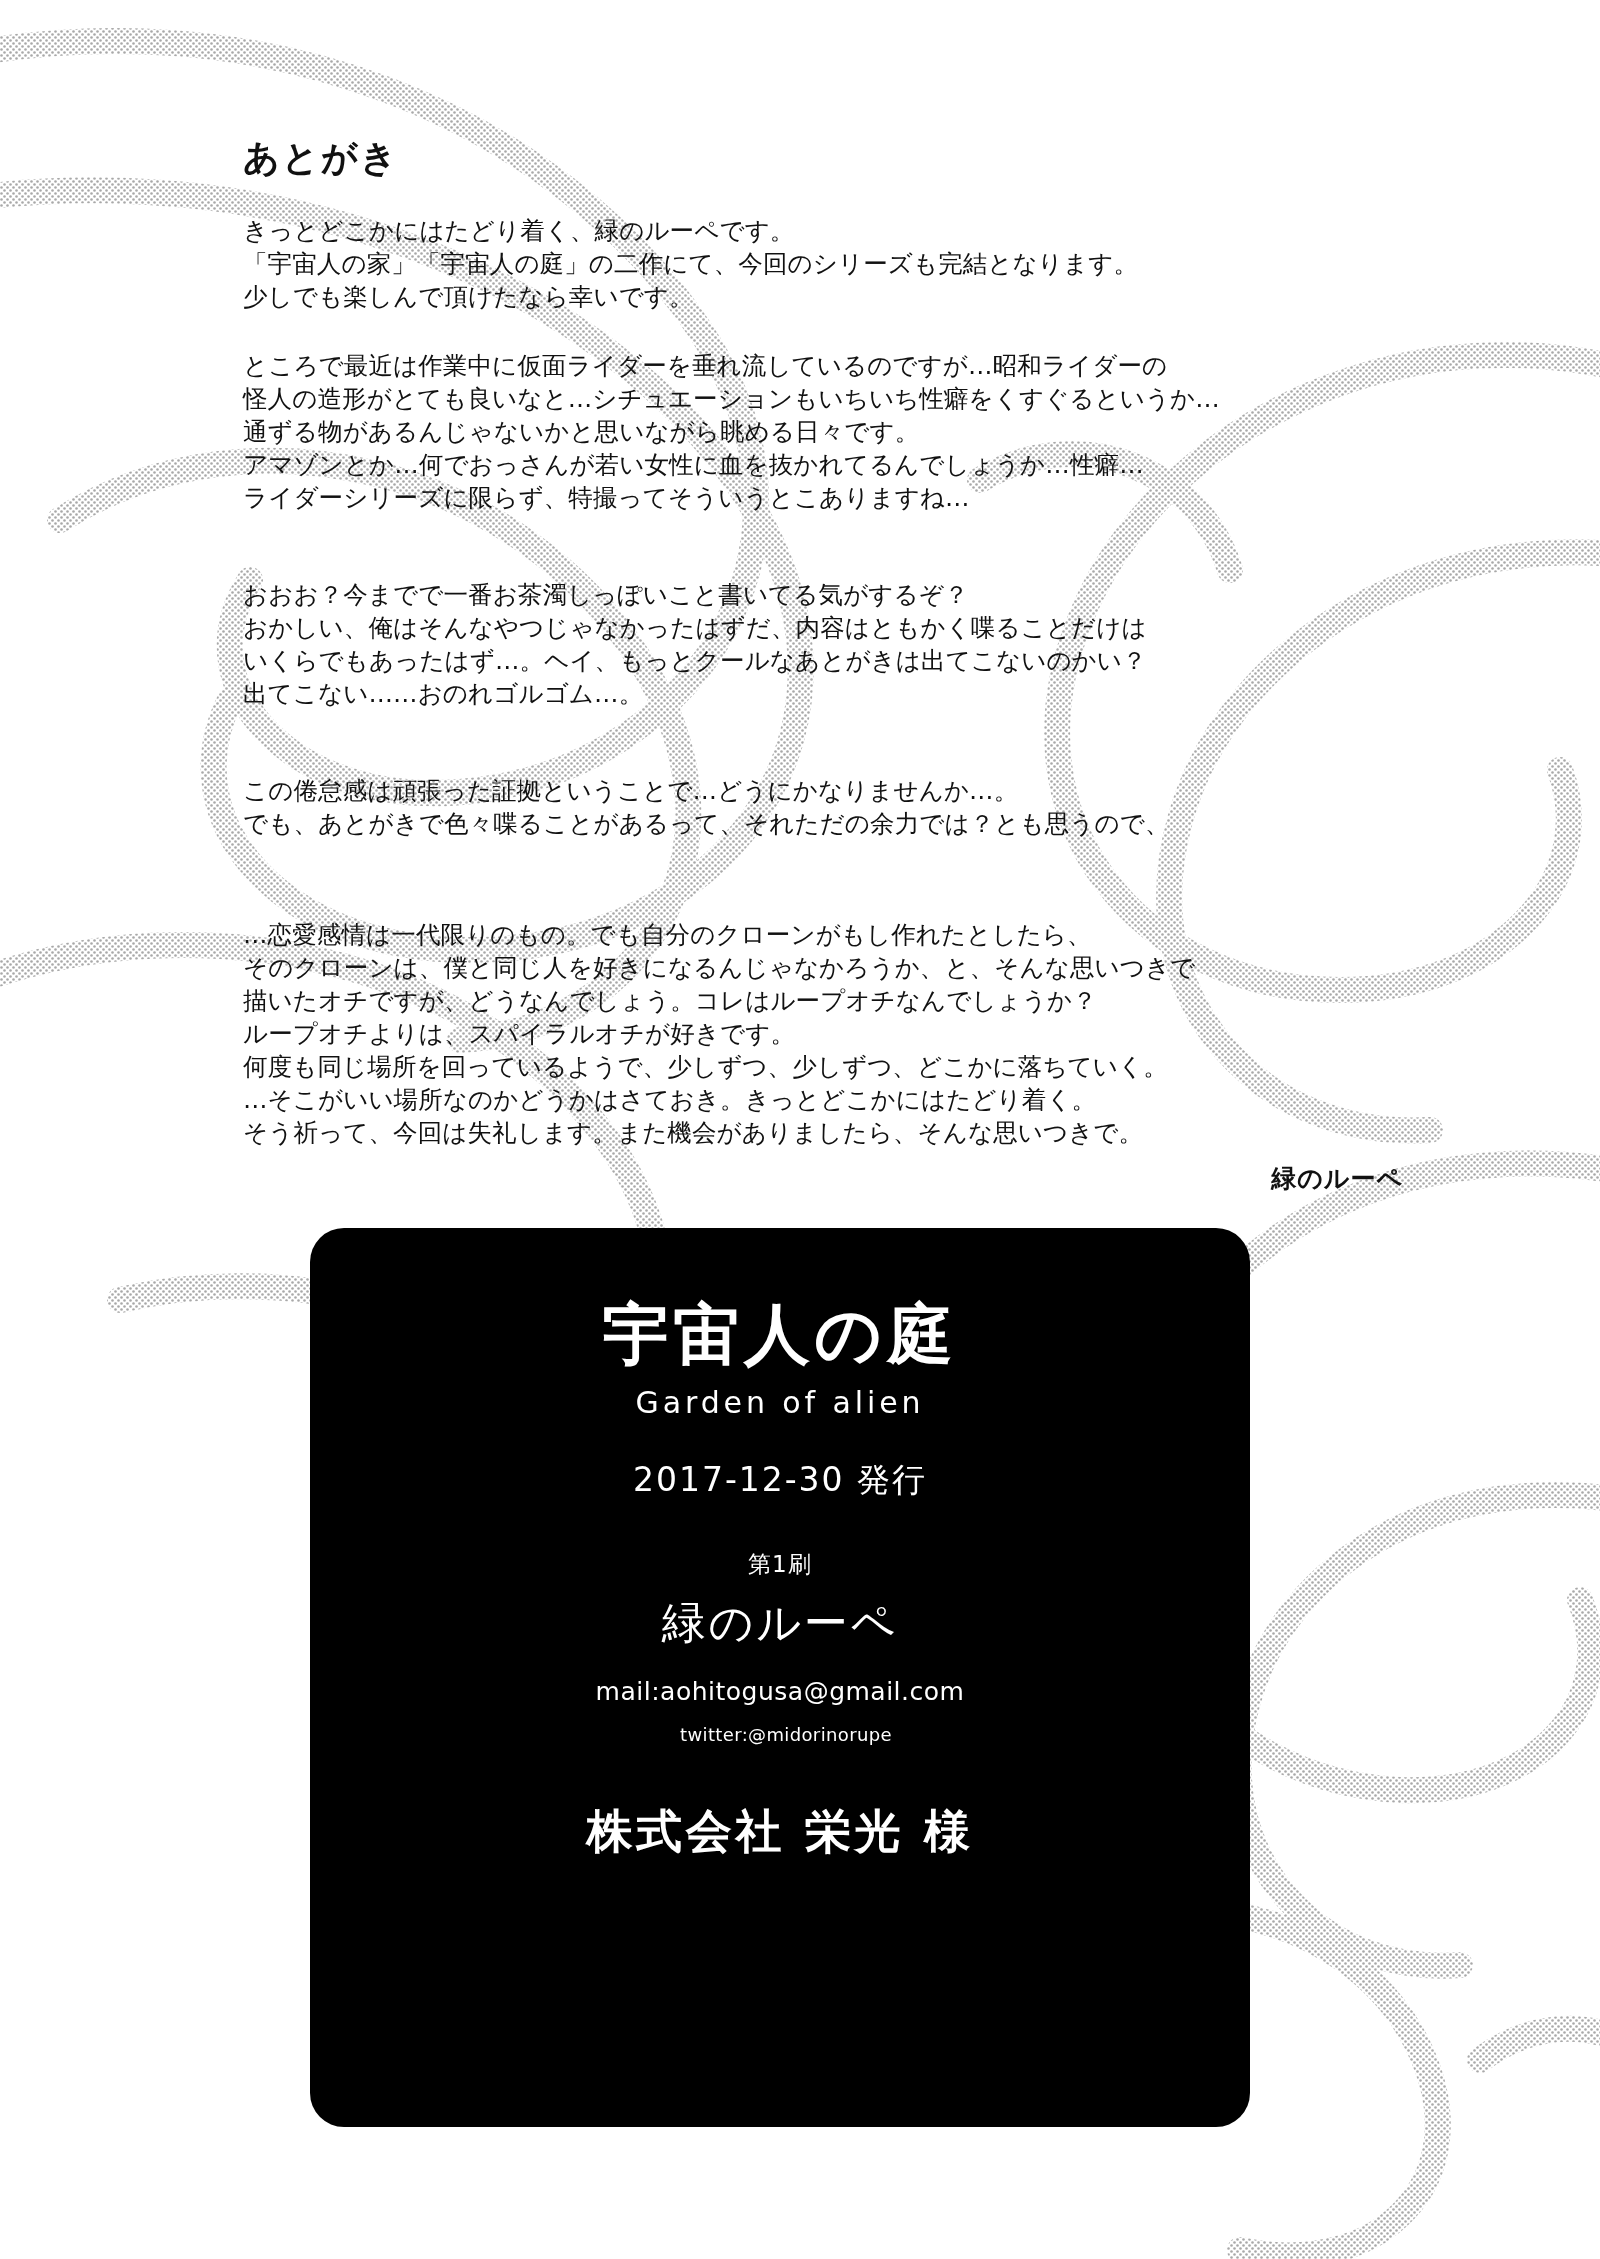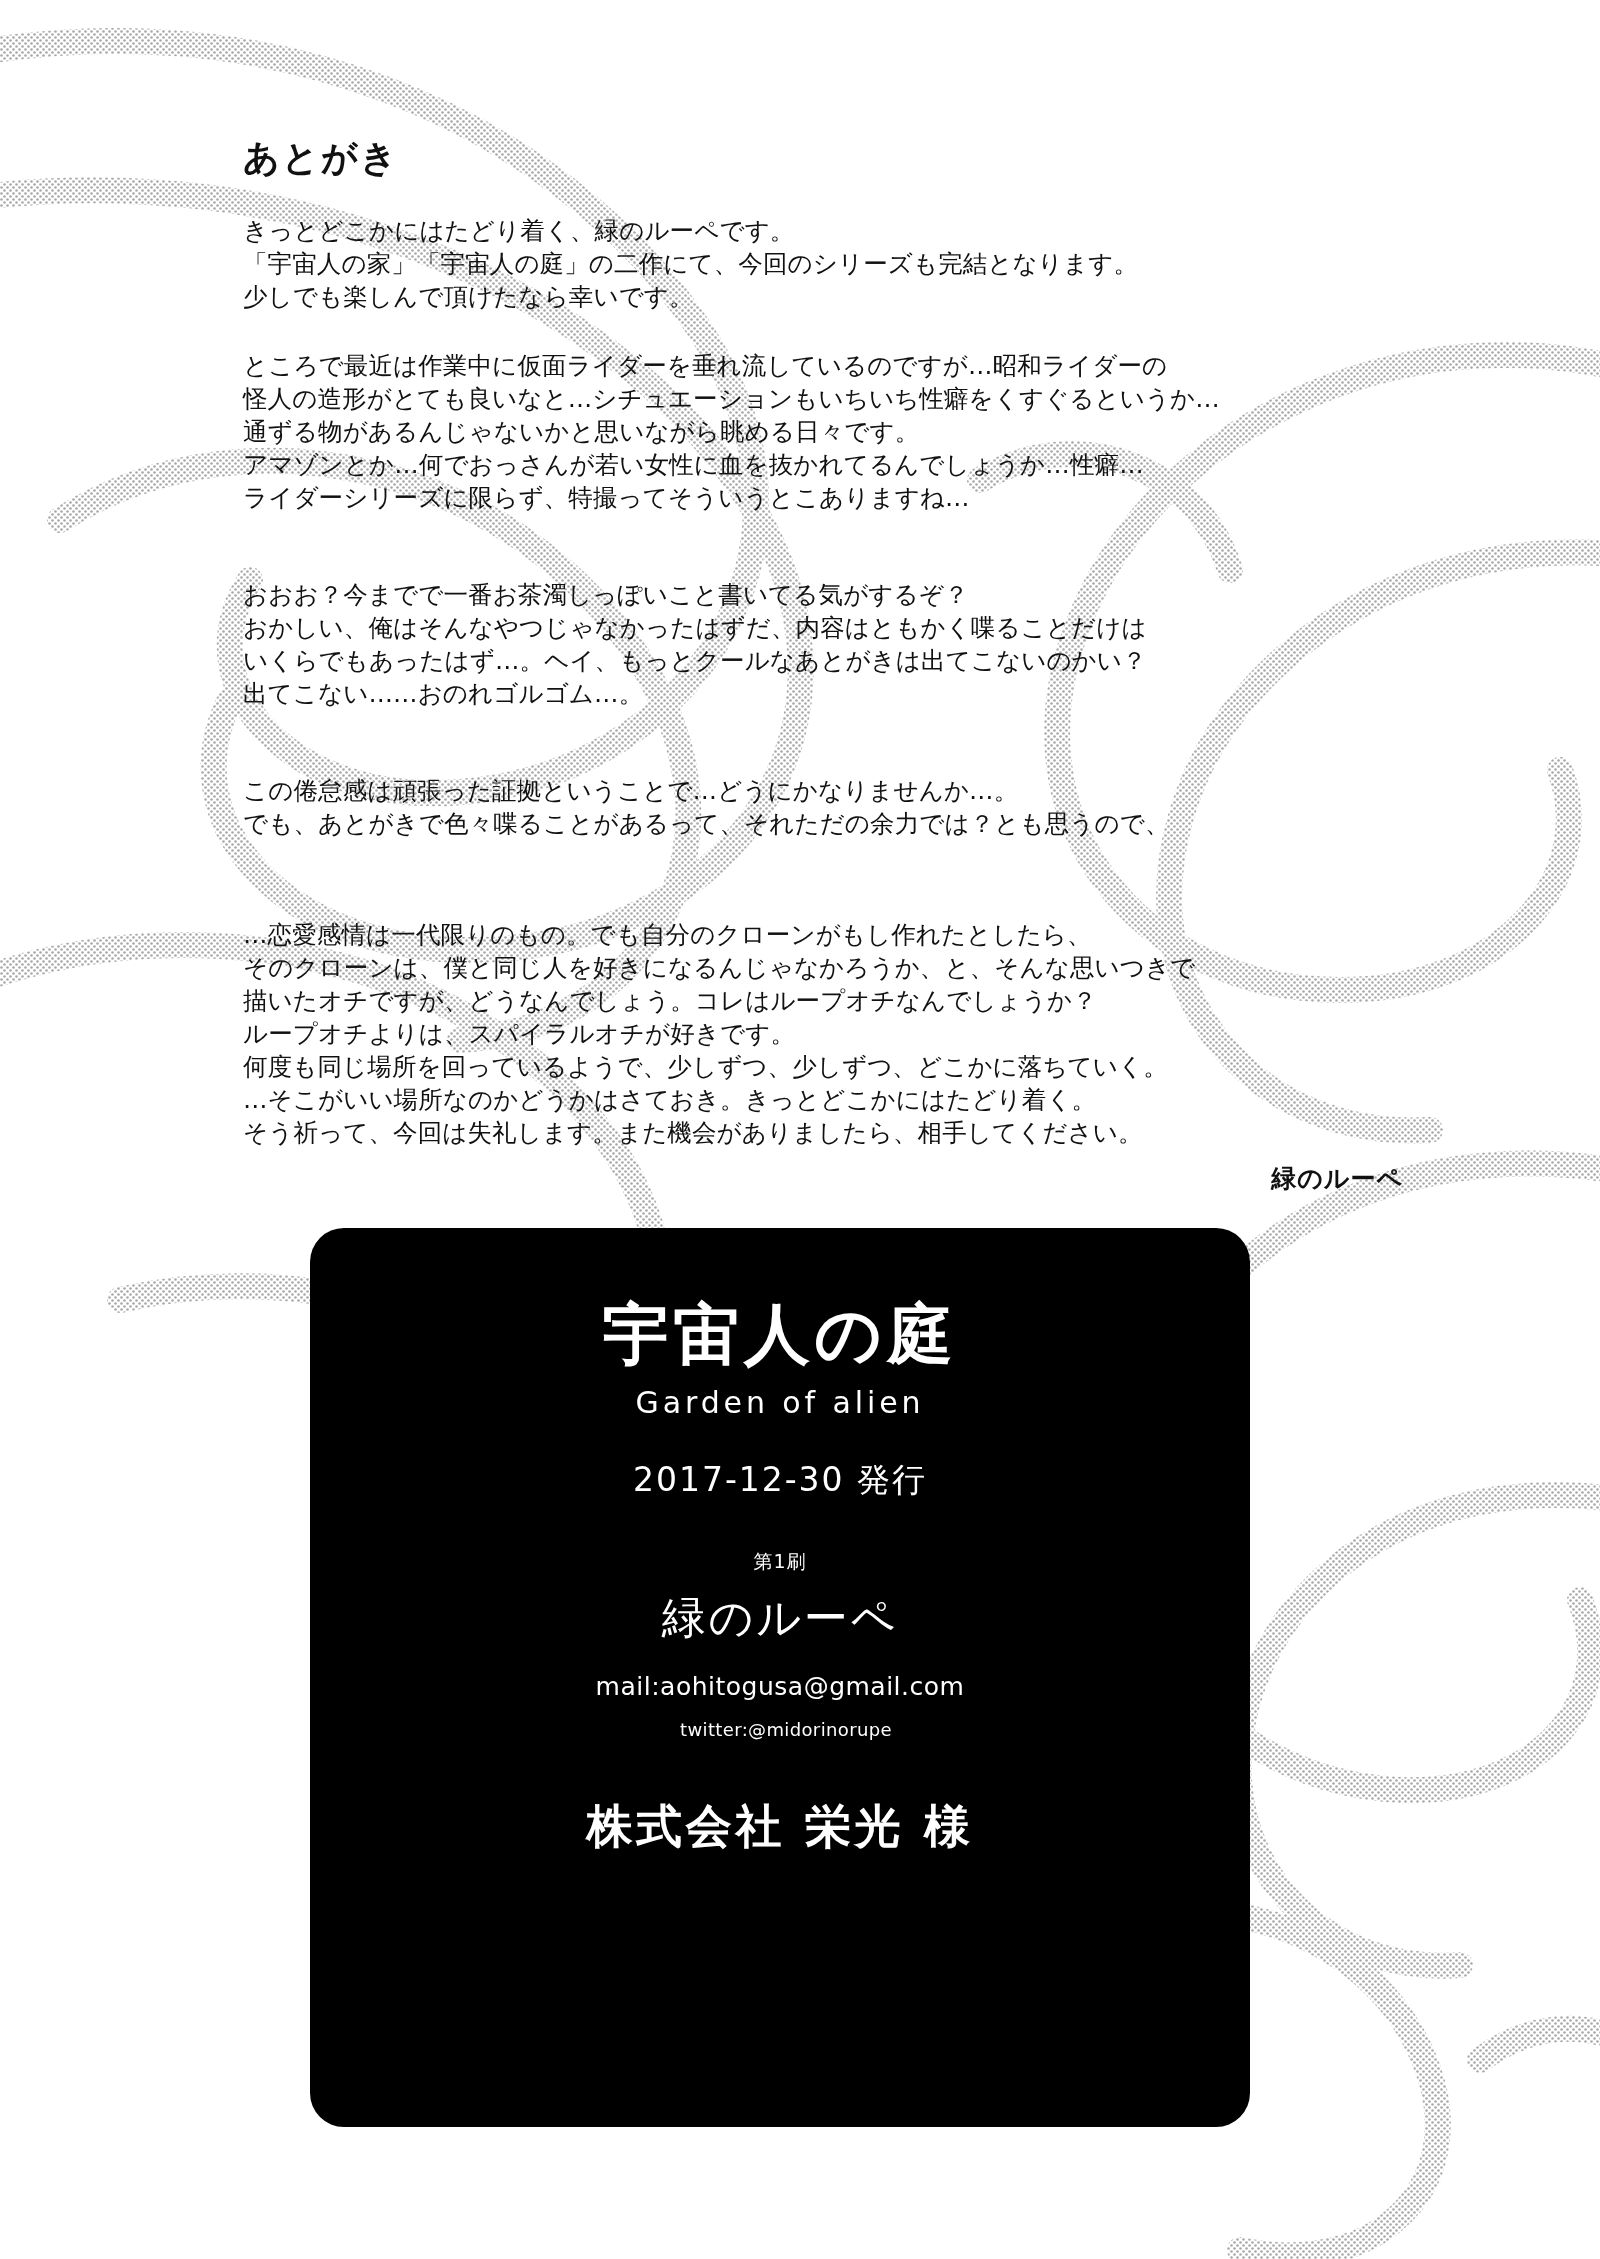--- a/index.html
+++ b/index.html
@@ -89,21 +89,21 @@
     letter-spacing: 0.13em;
     margin-top: 16px;
     font-family: "DejaVu Sans", "Liberation Sans", sans-serif;
   }
   #colophon-date {
     font-size: 33px;
     letter-spacing: 0.06em;
     margin-top: 38px;
   }
   #colophon-edition {
-    font-size: 19px;
+    font-size: 23px;
     letter-spacing: 0.05em;
     margin-top: 46px;
   }
   #colophon-circle {
     font-size: 44px;
     letter-spacing: 0.06em;
     margin-top: 14px;
   }
   #colophon-mail {
     font-size: 25px;
@@ -183,21 +183,21 @@
     <div class="line">でも、あとがきで色々喋ることがあるって、それただの余力では？とも思うので、</div>
   </div>
 
   <div class="para">
     <div class="line">…恋愛感情は一代限りのもの。でも自分のクローンがもし作れたとしたら、</div>
     <div class="line">そのクローンは、僕と同じ人を好きになるんじゃなかろうか、と、そんな思いつきで</div>
     <div class="line">描いたオチですが、どうなんでしょう。コレはループオチなんでしょうか？</div>
     <div class="line">ループオチよりは、スパイラルオチが好きです。</div>
     <div class="line">何度も同じ場所を回っているようで、少しずつ、少しずつ、どこかに落ちていく。</div>
     <div class="line">…そこがいい場所なのかどうかはさておき。きっとどこかにはたどり着く。</div>
-    <div class="line">そう祈って、今回は失礼します。また機会がありましたら、相手してください。</div>
+    <div class="line">そう祈って、今回は失礼します。また機会がありましたら、そんな思いつきで。</div>
   </div>
 </section>
 
 <div id="signature">緑のルーペ</div>
 
 <section id="colophon">
   <div id="colophon-title">宇宙人の庭</div>
   <div id="colophon-subtitle">Garden of alien</div>
   <div id="colophon-date">2017-12-30 発行</div>
   <div id="colophon-edition">第1刷</div>

